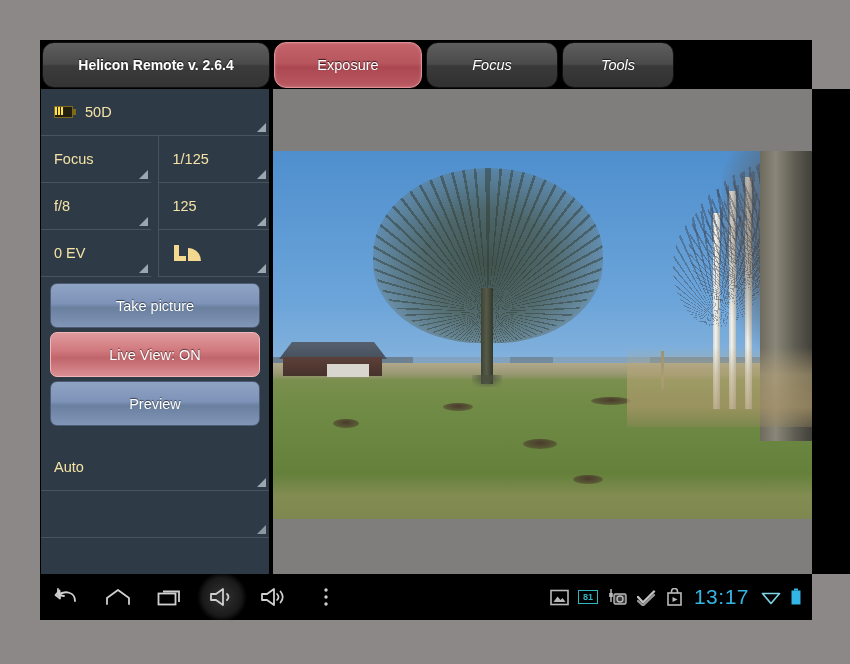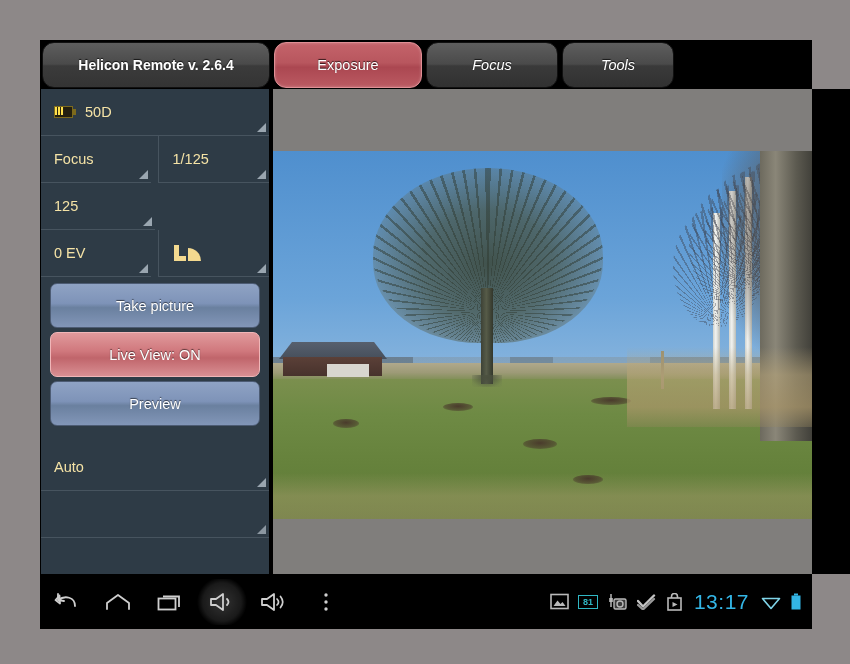--- a/index.html
+++ b/index.html
@@ -257,21 +257,21 @@
   }
   .molehill {
     position:absolute;
     background: radial-gradient(ellipse at 50% 40%, #4a3b2c 0%, rgba(74,59,44,.6) 60%, rgba(255,255,255,0) 100%);
     border-radius:50%;
   }
 
   
   #navbar {
     position: absolute; left: 0; top: 534px;
-    width: 772px; height: 55px;
+    width: 772px; height: 46px;
     background: #000;
     display: flex; align-items: center;
   }
   .nav-left { display:flex; align-items:center; }
   .navbtn {
     width: 52px; height: 46px;
     display:flex; align-items:center; justify-content:center;
   }
   .navbtn.pressed {
     background: radial-gradient(circle at 50% 50%, rgba(255,255,255,.20) 0%, rgba(255,255,255,.10) 55%, rgba(255,255,255,0) 72%);
@@ -336,20 +336,23 @@
       <div class="spinner-row">
         <div class="spinner half">
           <span>Focus</span>
         </div>
         <div class="spinner half">
           <span>1/125</span>
         </div>
       </div>
 
       <div class="spinner-row">
+        <div class="spinner half">
+          <span>f/8</span>
+        </div>
         <div class="spinner half">
           <span>125</span>
         </div>
       </div>
 
       <div class="spinner-row">
         <div class="spinner half">
           <span>0 EV</span>
         </div>
         <div class="spinner half">

